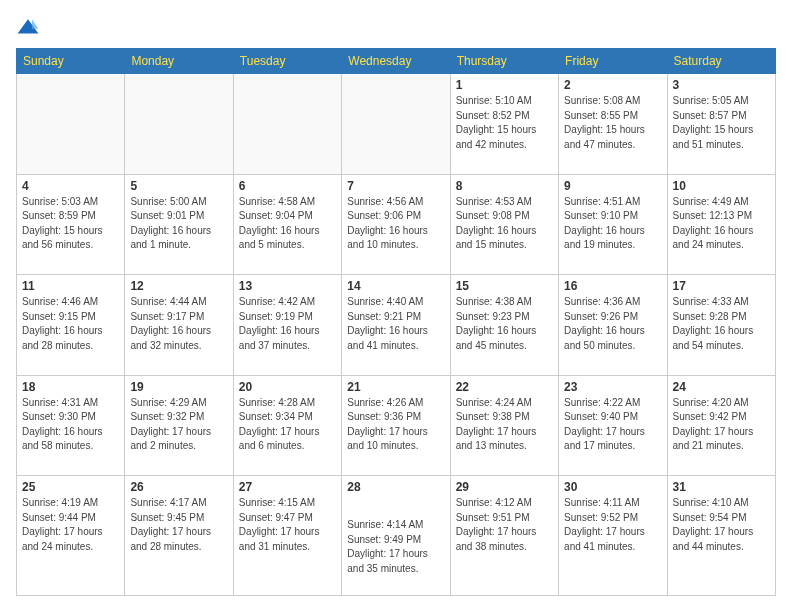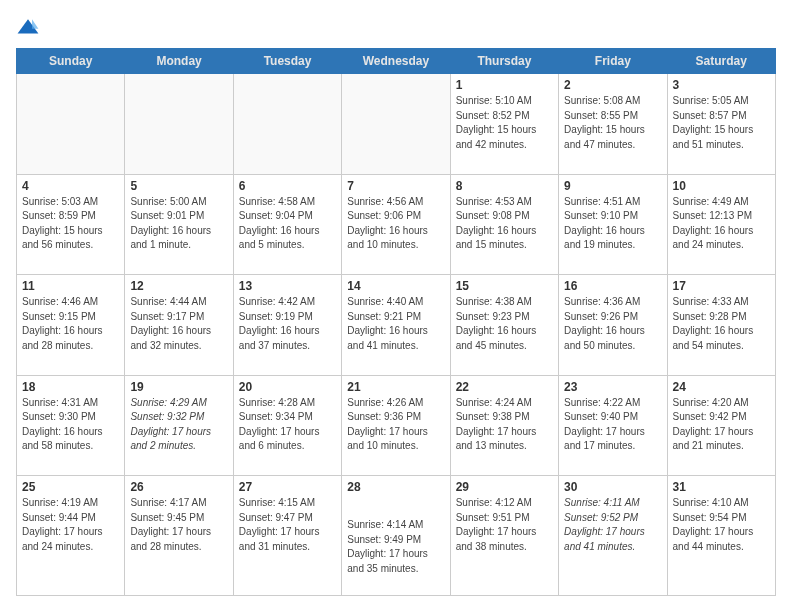--- a/index.html
+++ b/index.html
@@ -61,25 +61,25 @@
     }
     .calendar {
       flex: 1;
       border: 1px solid #ccc;
       border-collapse: collapse;
       width: 100%;
       table-layout: fixed;
     }
     .calendar th {
       background-color: #2e75b6;
-      color: #e5e5e5;
-      text-align: center;
+      color: #fde047;
+      text-align: left;
       padding: 5px 6px;
       font-size: 12px;
-      font-weight: bold;
+      font-weight: normal;
       border: 1px solid #2e75b6;
     }
     .calendar td {
       border: 1px solid #ccc;
       vertical-align: top;
       padding: 4px 5px;
       font-size: 10px;
       color: #333;
       background: #fff;
       height: 88px;
@@ -270,21 +270,21 @@
         <tr>
           <td>
             <span class="day-number">18</span>
             <div class="day-info" style="white-space: pre-line;">Sunrise: 4:31 AM
 Sunset: 9:30 PM
 Daylight: 16 hours
 and 58 minutes.</div>
           </td>
           <td>
             <span class="day-number">19</span>
-            <div class="day-info" style="white-space: pre-line; font-style: italic;">Sunrise: 4:29 AM
+            <div class="day-info" style="white-space: pre-line;">Sunrise: 4:29 AM
 Sunset: 9:32 PM
 Daylight: 17 hours
 and 2 minutes.</div>
           </td>
           <td>
             <span class="day-number">20</span>
             <div class="day-info" style="white-space: pre-line;">Sunrise: 4:28 AM
 Sunset: 9:34 PM
 Daylight: 17 hours
 and 6 minutes.</div>
@@ -349,21 +349,21 @@
           </td>
           <td>
             <span class="day-number">29</span>
             <div class="day-info" style="white-space: pre-line;">Sunrise: 4:12 AM
 Sunset: 9:51 PM
 Daylight: 17 hours
 and 38 minutes.</div>
           </td>
           <td>
             <span class="day-number">30</span>
-            <div class="day-info" style="white-space: pre-line; font-style: italic;">Sunrise: 4:11 AM
+            <div class="day-info" style="white-space: pre-line;">Sunrise: 4:11 AM
 Sunset: 9:52 PM
 Daylight: 17 hours
 and 41 minutes.</div>
           </td>
           <td>
             <span class="day-number">31</span>
             <div class="day-info" style="white-space: pre-line;">Sunrise: 4:10 AM
 Sunset: 9:54 PM
 Daylight: 17 hours
 and 44 minutes.</div>

